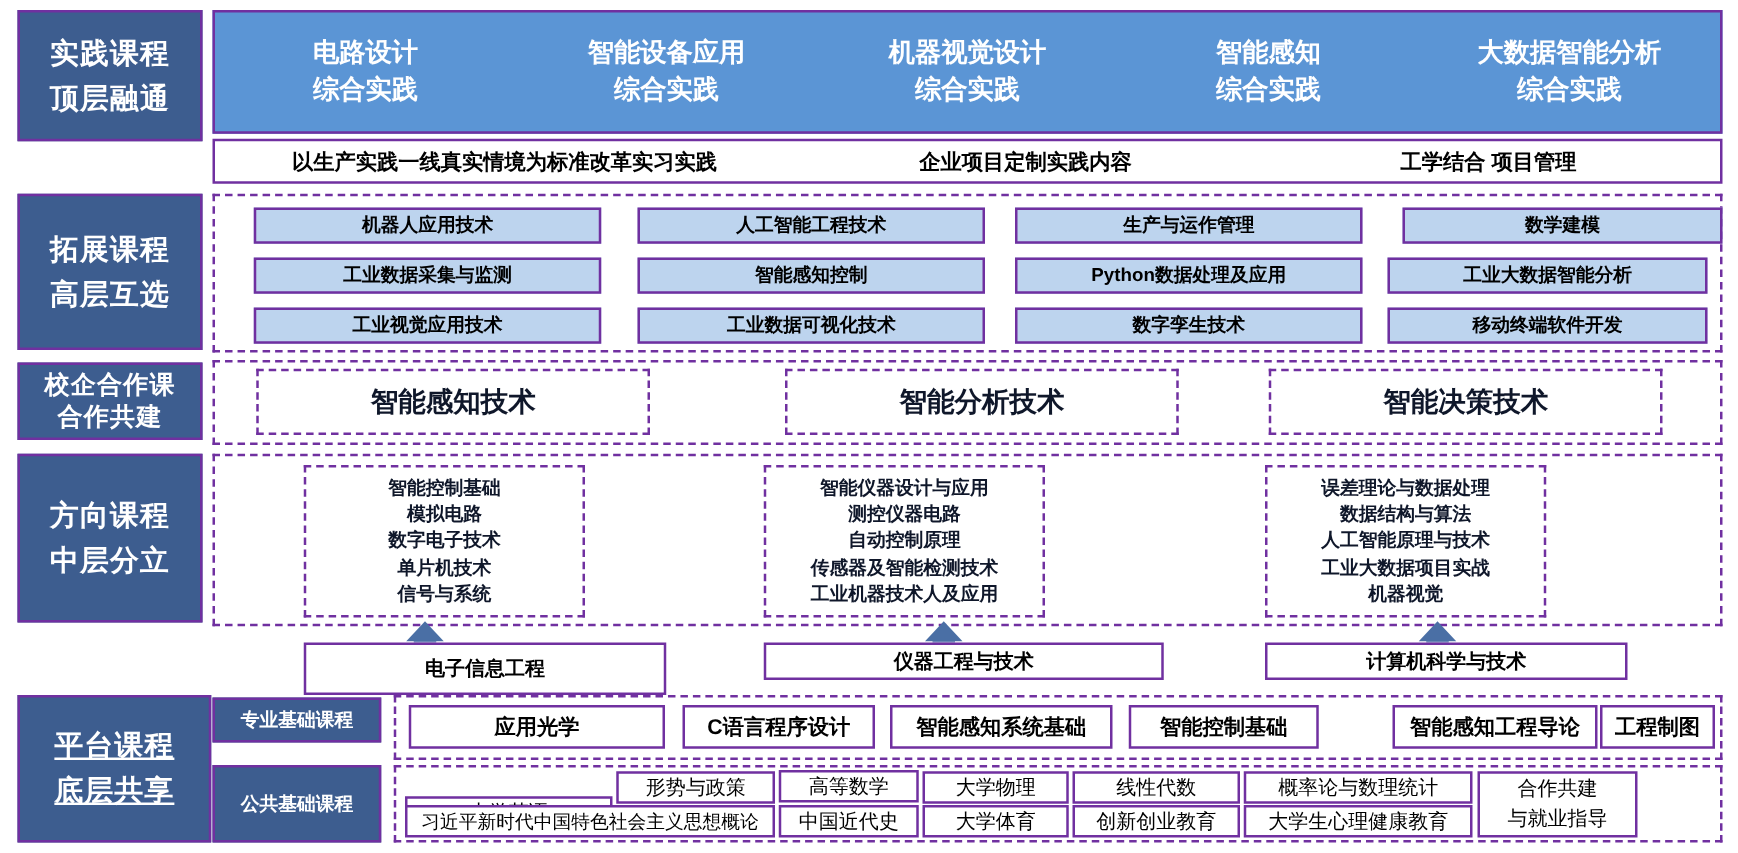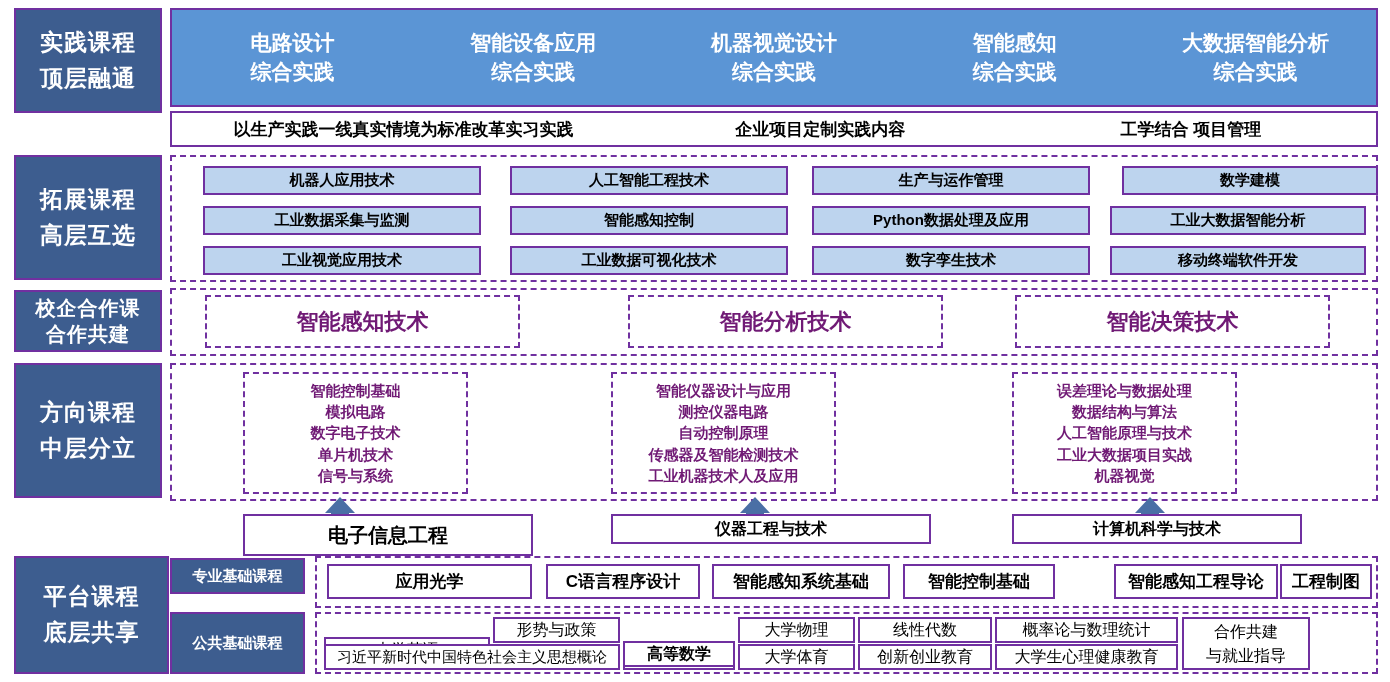--- a/index.html
+++ b/index.html
@@ -61,21 +61,21 @@
   
   .wbox{
     background:#ffffff;border:2px solid #7030a0;
     font-weight:bold;font-size:15px;color:#000;
   }
   .wbox.thin{font-weight:normal;}
 
   
   .dbox{
     border:2px dashed #7030a0;background:transparent;
-    color:#701a75;font-weight:bold;
+    color:#0f172a;font-weight:bold;
   }
 
   
   .arrow{
     width:0;height:0;
     border-left:15px solid transparent;
     border-right:15px solid transparent;
     border-bottom:16px solid #4a6fa5;
   }
   .arrow-stem{
@@ -106,21 +106,21 @@
 <div class="cat abs" style="left:14px;top:290px;width:148px;height:62px;font-size:20px;line-height:1.3;">
   <span>校企合作课</span>
   <span>合作共建</span>
 </div>
 
 <div class="cat abs" style="left:14px;top:363px;width:148px;height:135px;font-size:23px;">
   <span>方向课程</span>
   <span>中层分立</span>
 </div>
 
-<div class="cat abs" style="left:14px;top:556px;width:155px;height:118px;font-size:23px;">
+<div class="cat abs" style="left:14px;top:556px;width:155px;height:118px;font-size:23px;text-decoration:underline;">
   <span>平台课程</span>
   <span>底层共享</span>
 </div>
 
 <div class="banner abs" style="left:170px;top:8px;width:1208px;height:99px;">
   <div class="banner-cell">
     <div>电路设计</div>
     <div>综合实践</div>
   </div>
   <div class="banner-cell">
@@ -203,21 +203,21 @@
 </div>
 <div class="abs arrow-wrap" style="left:740px;top:497px;">
   <div class="arrow"></div>
   <div class="arrow-stem"></div>
 </div>
 <div class="abs arrow-wrap" style="left:1135px;top:497px;">
   <div class="arrow"></div>
   <div class="arrow-stem"></div>
 </div>
 
-<div class="wbox abs ctr" style="left:243px;top:514px;width:290px;height:42px;font-size:20px;">电子信息工程</div>
+<div class="wbox abs ctr" style="left:243px;top:514px;width:290px;height:42px;font-size:16px;">电子信息工程</div>
 <div class="wbox abs ctr" style="left:611px;top:514px;width:320px;height:30px;font-size:16px;">仪器工程与技术</div>
 <div class="wbox abs ctr" style="left:1012px;top:514px;width:290px;height:30px;font-size:16px;">计算机科学与技术</div>
 
 <div class="sublabel abs ctr" style="left:170px;top:558px;width:135px;height:36px;">专业基础课程</div>
 
 <div class="sublabel abs ctr" style="left:170px;top:612px;width:135px;height:62px;">公共基础课程</div>
 
 <div class="dashed abs" style="left:315px;top:556px;width:1063px;height:52px;"></div>
 
 <div class="wbox abs ctr" style="left:327px;top:564px;width:205px;height:35px;font-size:17px;">应用光学</div>
@@ -228,21 +228,21 @@
 <div class="wbox abs ctr" style="left:1280px;top:564px;width:92px;height:35px;font-size:17px;">工程制图</div>
 
 <div class="dashed abs" style="left:315px;top:612px;width:1063px;height:62px;"></div>
 
 <div class="wbox abs ctr thin" style="left:324px;top:617px;width:166px;height:26px;font-size:16px;margin-top:20px;">大学英语</div>
 <div class="wbox abs ctr thin" style="left:324px;top:644px;width:296px;height:26px;font-size:15px;">习近平新时代中国特色社会主义思想概论</div>
 
 <div class="wbox abs ctr thin" style="left:493px;top:617px;width:127px;height:26px;font-size:16px;">形势与政策</div>
 <div class="wbox abs ctr thin" style="left:623px;top:644px;width:112px;height:26px;font-size:16px;">中国近代史</div>
 
-<div class="wbox abs ctr thin" style="left:623px;top:641px;width:112px;height:26px;font-size:16px;font-weight:bold;">高等数学</div>
+<div class="wbox abs ctr thin" style="left:623px;top:616px;width:112px;height:26px;font-size:16px;">高等数学</div>
 <div class="wbox abs ctr thin" style="left:738px;top:644px;width:117px;height:26px;font-size:16px;">大学体育</div>
 
 <div class="wbox abs ctr thin" style="left:738px;top:617px;width:117px;height:26px;font-size:16px;">大学物理</div>
 <div class="wbox abs ctr thin" style="left:858px;top:644px;width:134px;height:26px;font-size:16px;">创新创业教育</div>
 
 <div class="wbox abs ctr thin" style="left:858px;top:617px;width:134px;height:26px;font-size:16px;">线性代数</div>
 <div class="wbox abs ctr thin" style="left:995px;top:644px;width:183px;height:26px;font-size:16px;">大学生心理健康教育</div>
 
 <div class="wbox abs ctr thin" style="left:995px;top:617px;width:183px;height:26px;font-size:16px;">概率论与数理统计</div>
 

